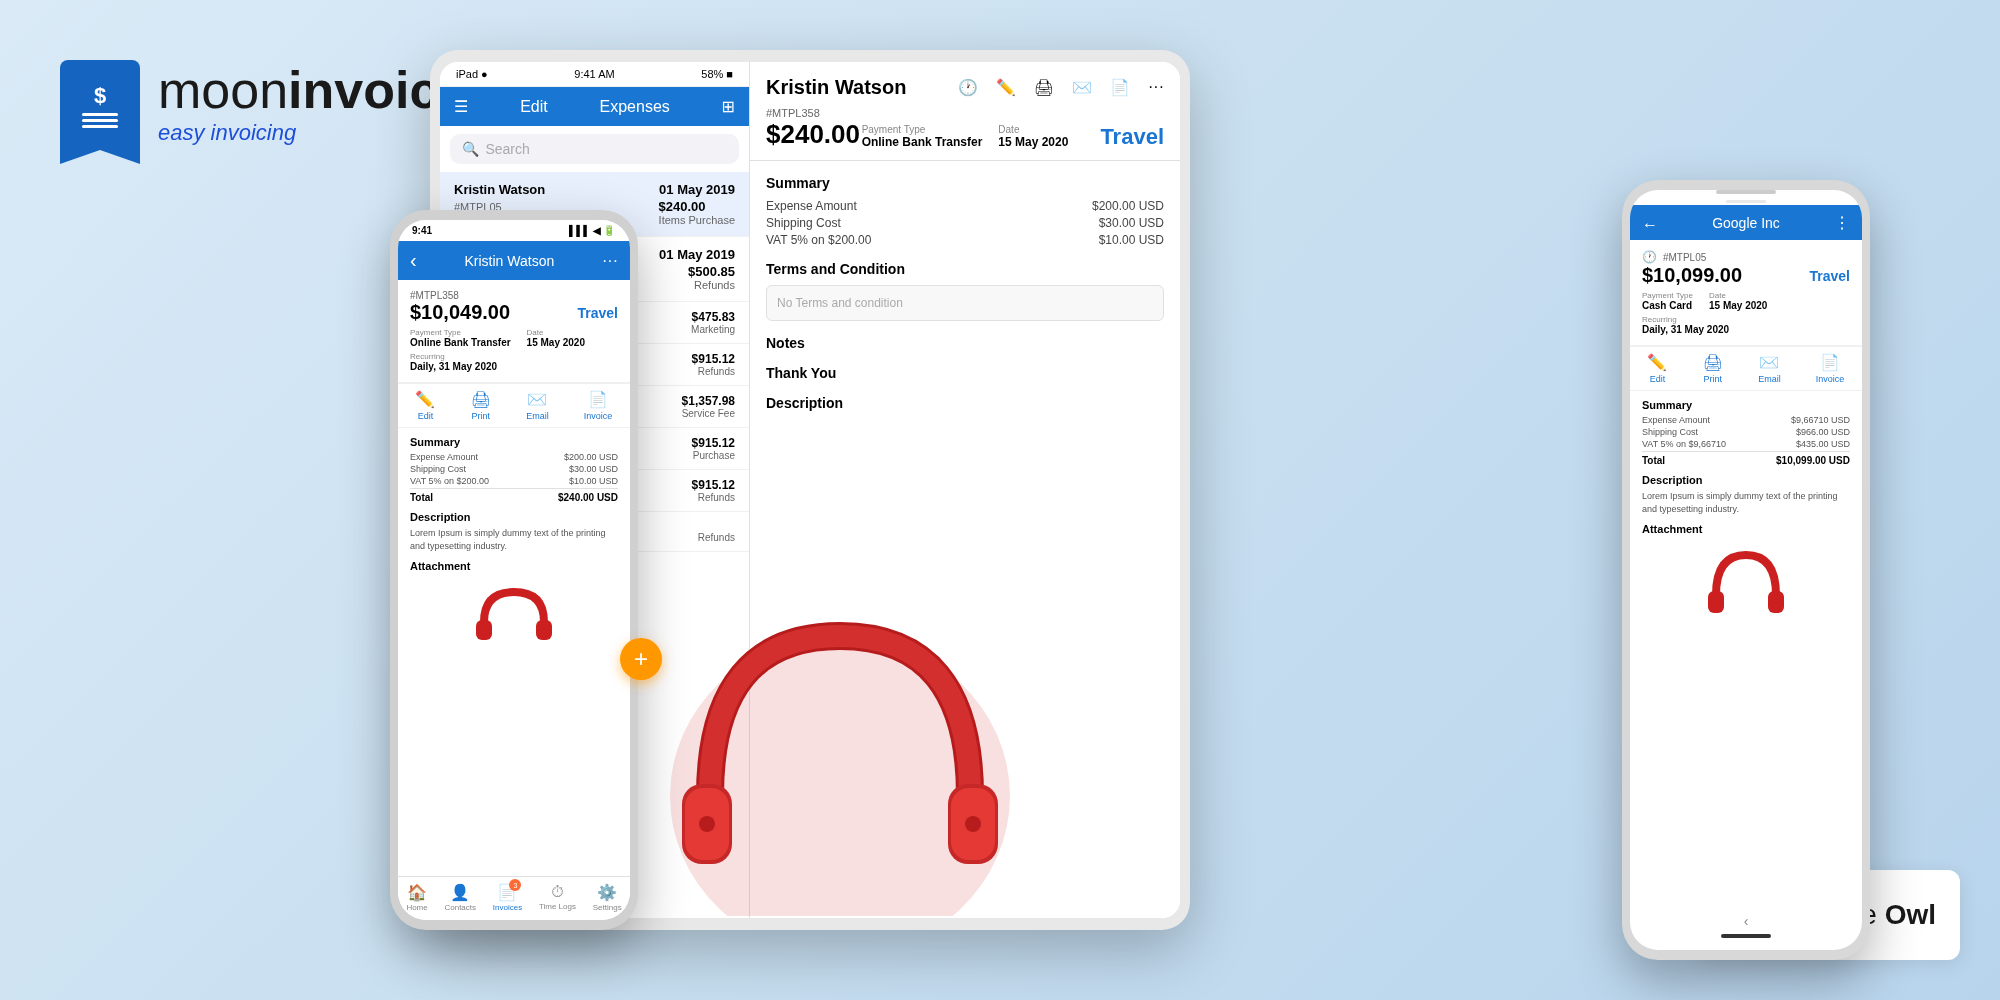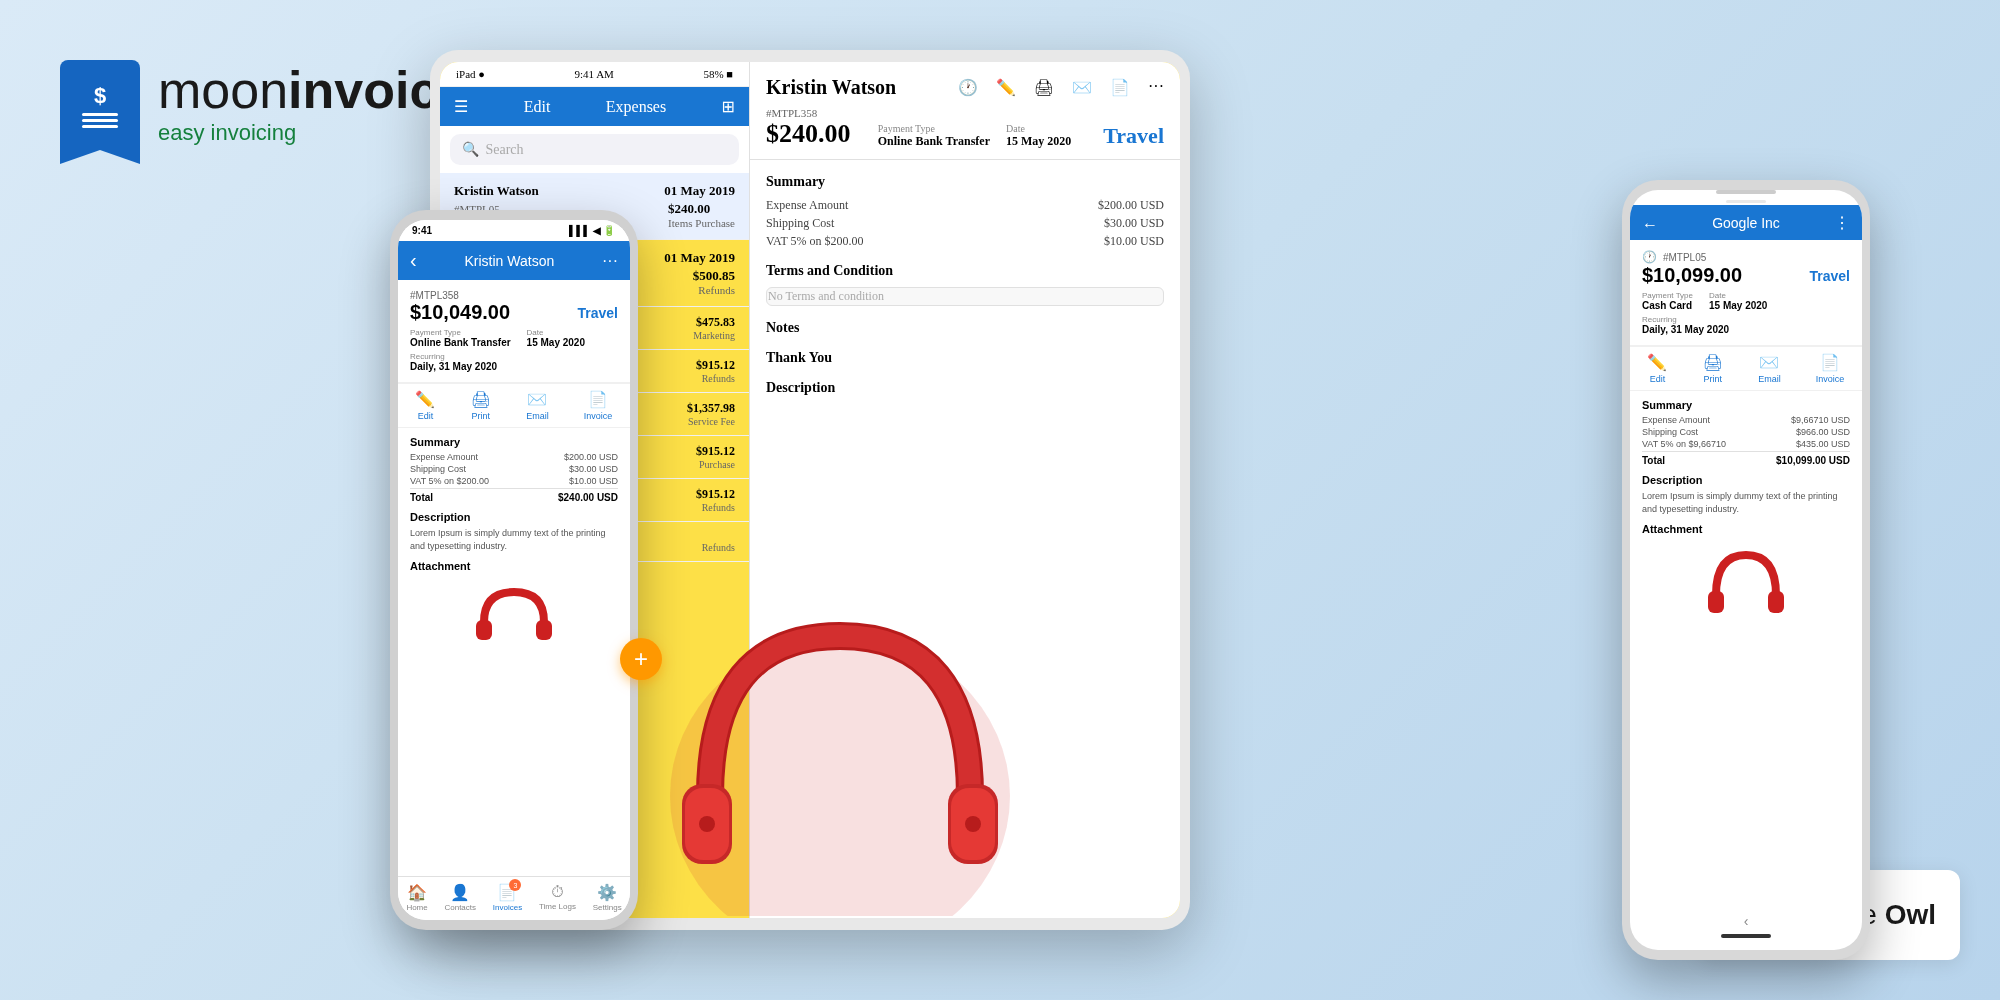--- a/index.html
+++ b/index.html
@@ -68,22 +68,23 @@
       font-size: 52px;
       font-weight: 300;
       color: #1a1a1a;
       line-height: 1;
     }
     .logo-text-main strong {
       font-weight: 700;
     }
     .logo-text-sub {
       font-size: 22px;
-      color: #15803d;
+      color: #1d4ed8;
       margin-top: 4px;
+      font-style: italic;
     }
 
     
     .invoice-owl-badge {
       position: absolute;
       bottom: 40px;
       right: 40px;
       width: 260px;
       height: 90px;
       background: white;
@@ -117,25 +118,24 @@
       border-radius: 28px;
       box-shadow: 0 20px 60px rgba(0,0,0,0.25);
       overflow: hidden;
     }
     .tablet-inner {
       position: absolute;
       top: 12px;
       left: 10px;
       right: 10px;
       bottom: 12px;
-      background: #fde047;
+      background: #ffffff;
       border-radius: 18px;
       overflow: hidden;
       display: flex;
-      font-family: Liberation Serif, serif;
     }
 
     
     .tablet-left {
       width: 310px;
       border-right: 1px solid #e0e0e0;
       display: flex;
       flex-direction: column;
     }
     .tablet-status-bar {
@@ -280,21 +280,21 @@
       display: flex;
       justify-content: space-between;
       font-size: 12px;
       margin-bottom: 3px;
       color: #444;
     }
     .tablet-terms-box {
       background: #f8f8f8;
       border: 1px solid #e0e0e0;
       border-radius: 6px;
-      padding: 1px;
+      padding: 10px;
       font-size: 12px;
       color: #aaa;
       margin-bottom: 14px;
     }
     .tablet-section-gap {
       margin-bottom: 14px;
     }
 
     
     .phone-left {

